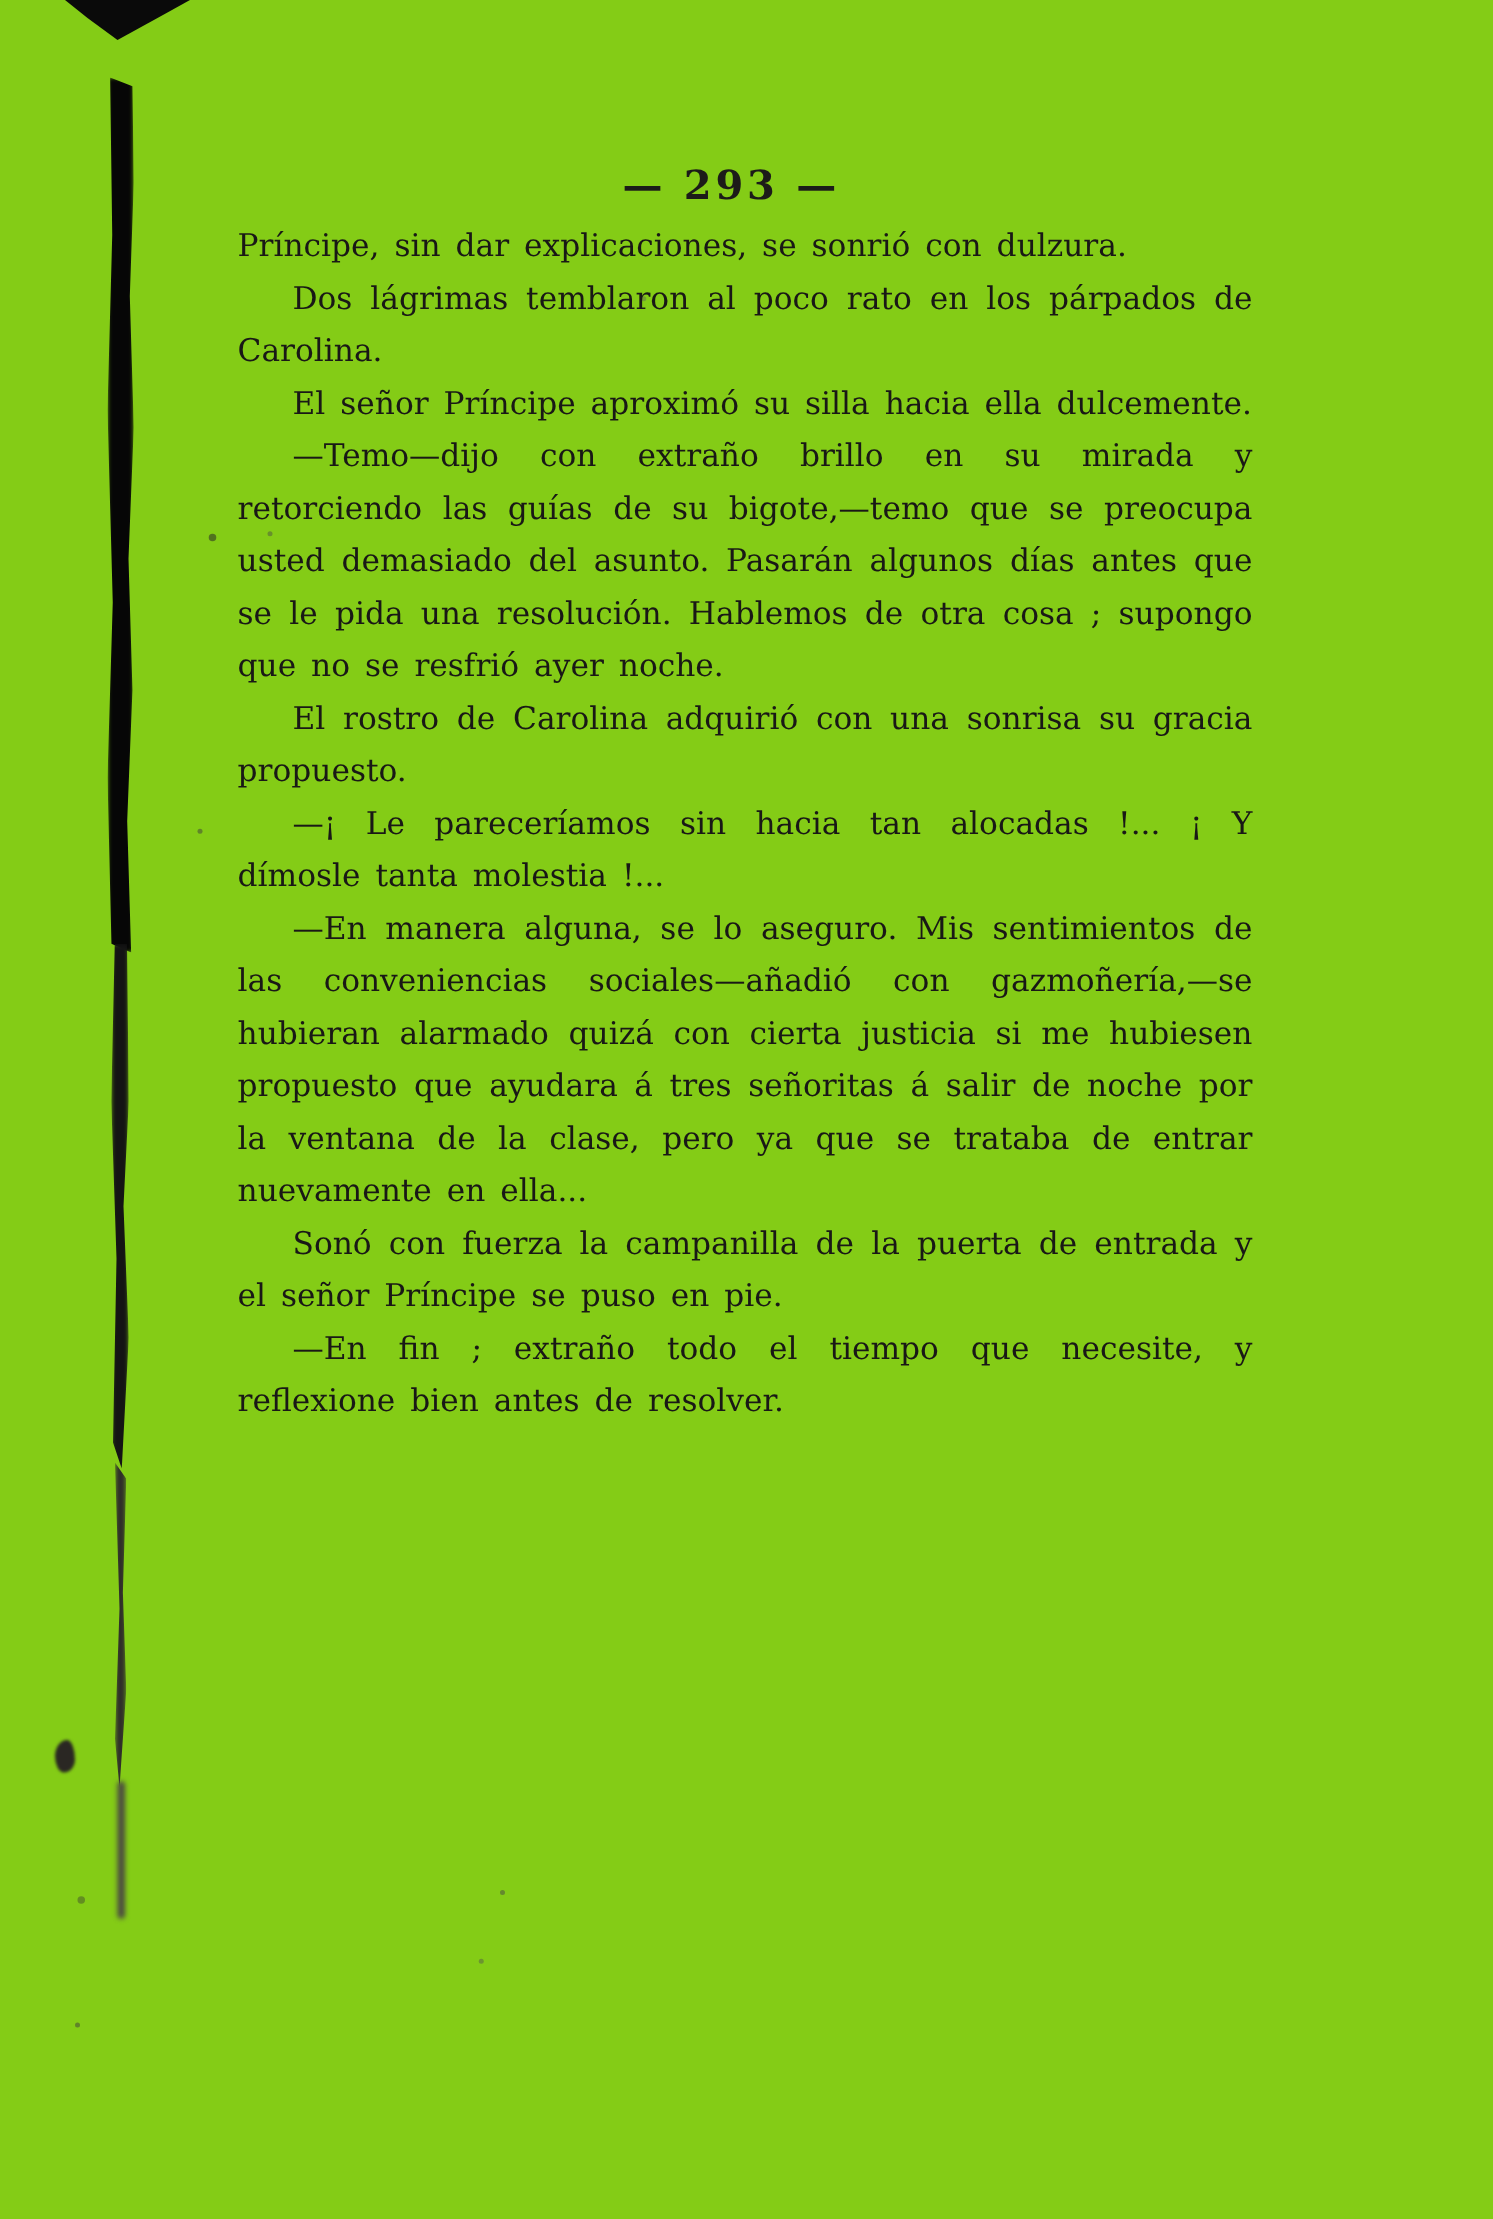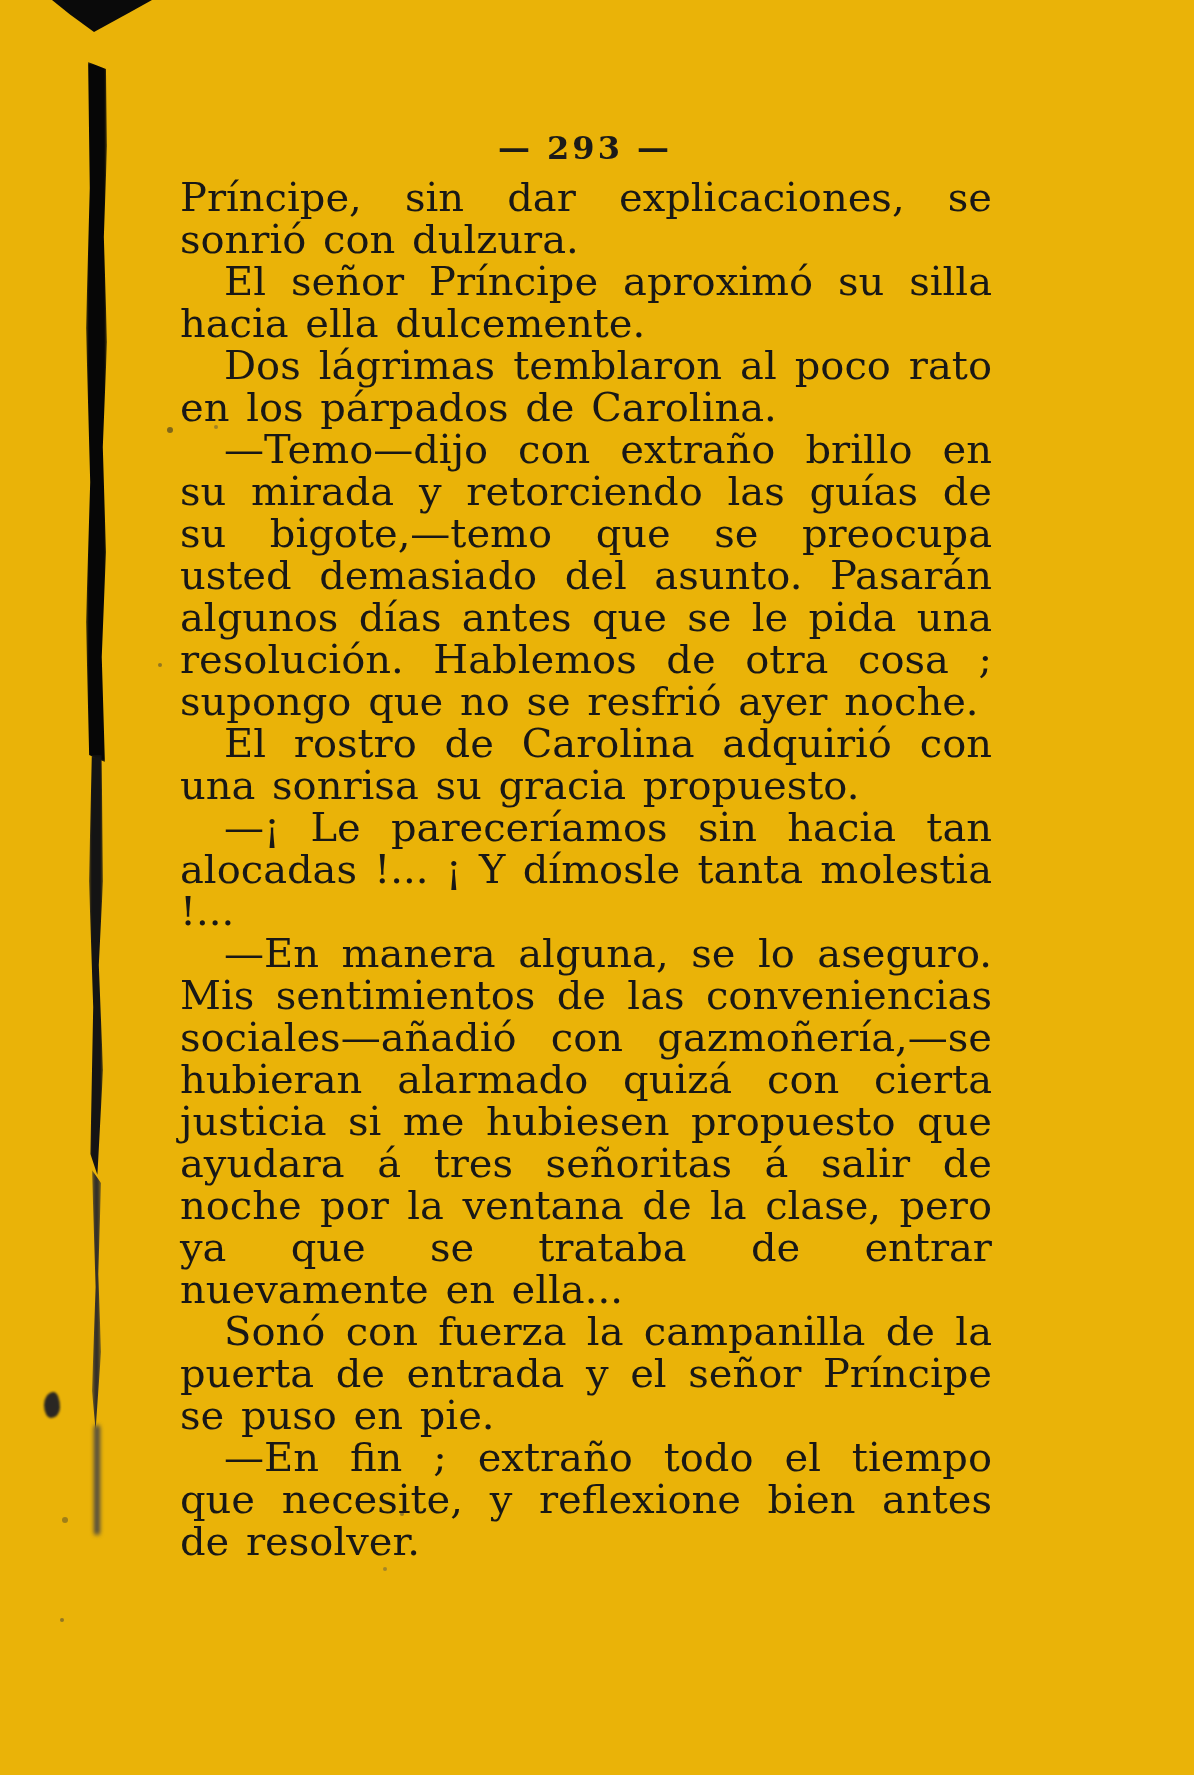--- a/index.html
+++ b/index.html
@@ -10,21 +10,21 @@
     width: 1194px;
     height: 1775px;
     background: #fdfdfb;
     position: relative;
     overflow: hidden;
     font-family: "DejaVu Serif", "Liberation Serif", serif;
   }
   .scan-page {
     position: absolute;
     inset: 0;
-    background: #eab308;
+    background: #84cc16;
   }
 
   
   .corner-triangle {
     position: absolute;
     left: 52px;
     top: 0;
     width: 100px;
     height: 32px;
     background: #0a0a0a;
@@ -107,23 +107,23 @@
     width: 1170px;
     text-align: center;
     font-size: 32px;
     font-weight: bold;
     letter-spacing: 3px;
     color: #1c1b19;
   }
   .text-block {
     position: absolute;
     top: 176px;
-    left: 180px;
+    left: 190px;
     width: 812px;
-    font-size: 40px;
+    font-size: 25px;
     line-height: 42px;
     color: #191816;
     text-align: justify;
     word-spacing: 4px;
   }
   .text-block p {
     margin: 0;
     text-indent: 44px;
   }
   .text-block p.no-indent {
@@ -140,22 +140,22 @@
   <div class="binding-shadow-2"></div>
   <div class="binding-shadow-3"></div>
   <div class="binding-shadow-4"></div>
   <div class="ink-blob"></div>
   <div class="specks"></div>
 
   <div class="page-number">— 293 —</div>
 
   <div class="text-block">
     <p class="no-indent">Príncipe, sin dar explicaciones, se sonrió con dulzura.</p>
+    <p>Dos lágrimas temblaron al poco rato en los párpados de Carolina.</p>
     <p>El señor Príncipe aproximó su silla hacia ella dulcemente.</p>
-    <p>Dos lágrimas temblaron al poco rato en los párpados de Carolina.</p>
     <p>—Temo—dijo con extraño brillo en su mirada y retorciendo las guías de su bigote,—temo que se preocupa usted demasiado del asunto. Pasarán algunos días antes que se le pida una resolución. Hablemos de otra cosa ; supongo que no se resfrió ayer noche.</p>
     <p>El rostro de Carolina adquirió con una sonrisa su gracia propuesto.</p>
     <p>—¡ Le pareceríamos sin hacia tan alocadas !... ¡ Y dímosle tanta molestia !...</p>
     <p>—En manera alguna, se lo aseguro. Mis sentimientos de las conveniencias sociales—añadió con gazmoñería,—se hubieran alarmado quizá con cierta justicia si me hubiesen propuesto que ayudara á tres señoritas á salir de noche por la ventana de la clase, pero ya que se trataba de entrar nuevamente en ella...</p>
     <p>Sonó con fuerza la campanilla de la puerta de entrada y el señor Príncipe se puso en pie.</p>
     <p>—En fin ; extraño todo el tiempo que necesite, y reflexione bien antes de resolver.</p>
   </div>
 
 </div>
 

